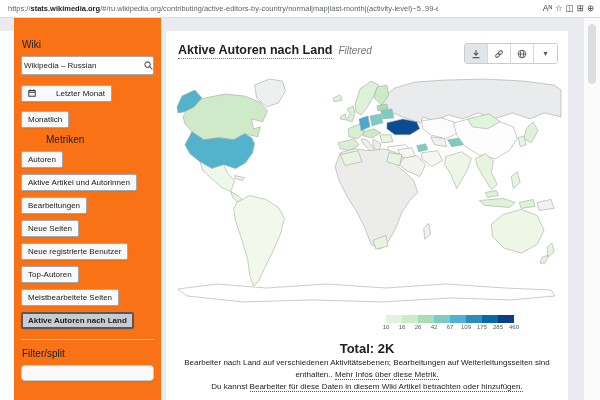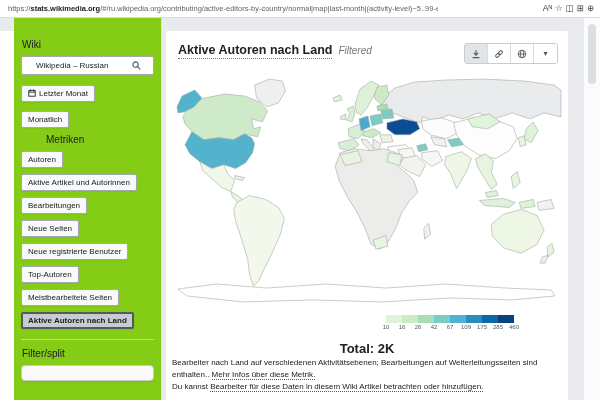--- a/index.html
+++ b/index.html
@@ -14,27 +14,27 @@
   .bicons{margin-left:auto;margin-right:6px;display:flex;gap:3px;font-size:8.5px;color:#444;align-items:center;}
   .bicons span{cursor:default;line-height:1;}
 
   
   .page-bg{position:absolute;left:0;top:17px;width:584px;height:383px;background:#e9ebee;}
   .left-margin{position:absolute;left:0;top:31px;width:14px;height:369px;background:#fff;}
   .scrollzone{position:absolute;left:584px;top:17px;width:16px;height:383px;background:#fbfbfc;}
   .scroll-thumb{position:absolute;left:588px;top:24px;width:8px;height:60px;background:#dcdfe2;border-radius:4px;}
 
   
-  .sidebar{position:absolute;left:14px;top:17px;width:148px;height:383px;background:#84cc16;
+  .sidebar{position:absolute;left:14px;top:17px;width:148px;height:383px;background:#f97316;
     border-right:1px solid #dcdfe2;box-sizing:border-box;padding:22px 7px 0 7px;}
   .side-h{font-size:10px;color:#202122;margin:0 0 6px 1px;}
   .wiki-input{display:flex;align-items:center;background:#fff;border:1px solid #a2a9b1;border-radius:2px;
-    height:17px;padding:0 12px;margin-bottom:8px;}
+    height:17px;padding:0 0;margin-bottom:8px;}
   .wiki-input input{border:0;outline:0;flex:1;font-size:8px;color:#202122;font-family:"Liberation Sans",sans-serif;background:transparent;min-width:0;}
-  .sbtn{display:inline-flex;align-items:center;gap:3px;background:#f8f9fa;border:1px solid #a2a9b1;border-radius:2px;
+  .sbtn{display:inline-flex;align-items:center;gap:20px;background:#f8f9fa;border:1px solid #a2a9b1;border-radius:2px;
     font-size:8px;color:#202122;padding:3px 6px;margin:0 0 6px 0;font-family:"Liberation Sans",sans-serif;
     box-shadow:0 1px 1px rgba(0,0,0,.05);cursor:pointer;text-align:left;}
   .metrics-list .sbtn{display:block;}
   .sbtn.selected{background:#c8ccd1;border:2px solid #54595d;font-weight:700;padding:2px 5px;}
   .divider{border:0;border-top:1px solid #c8ccd1;margin:10px 0 8px 0;}
   .filter-card{background:#fafafa;border:1px solid #c8ccd1;border-radius:4px;box-shadow:0 1px 2px rgba(0,0,0,.08);
     padding:7px 6px;margin-top:6px;}
 
   
   .card{position:absolute;left:166px;top:31px;width:402px;height:369px;background:#fff;border-radius:2px 2px 0 0;}
@@ -51,21 +51,21 @@
   .map-wrap{position:absolute;left:9px;top:46px;width:388px;height:231px;}
   .map-wrap svg path{stroke:#a3aba4;stroke-width:.6;stroke-linejoin:round;}
 
   .legend{position:absolute;left:220px;top:284px;width:128px;height:18px;}
   .legend-bar{display:flex;width:128px;height:8px;}
   .lcell{flex:1;height:8px;}
   .legend-ticks{position:relative;height:8px;}
   .ltick{position:absolute;top:1px;transform:translateX(-50%);font-size:6px;color:#54595d;}
 
   .total{position:absolute;left:0;top:310px;width:100%;text-align:center;font-size:13px;font-weight:700;color:#202122;}
-  .footer{position:absolute;left:6px;top:326px;width:390px;text-align:left;font-size:8px;line-height:11.5px;color:#202122;}
+  .footer{position:absolute;left:6px;top:326px;width:390px;text-align:center;font-size:8px;line-height:11.5px;color:#202122;}
   .footer p{margin:0 0 1px 0;}
   .dlink{border-bottom:1px dotted #54595d;cursor:pointer;}
 </style>
 </head>
 <body>
 
 <div id="screen">
 
   <div class="browser-bar">
     <div class="url"><span>https://</span><b>stats.wikimedia.org</b><span>/#/ru.wikipedia.org/contributing/active-editors-by-country/normal|map|last-month|(activity-level)~5..99-edits|m...</span></div>

